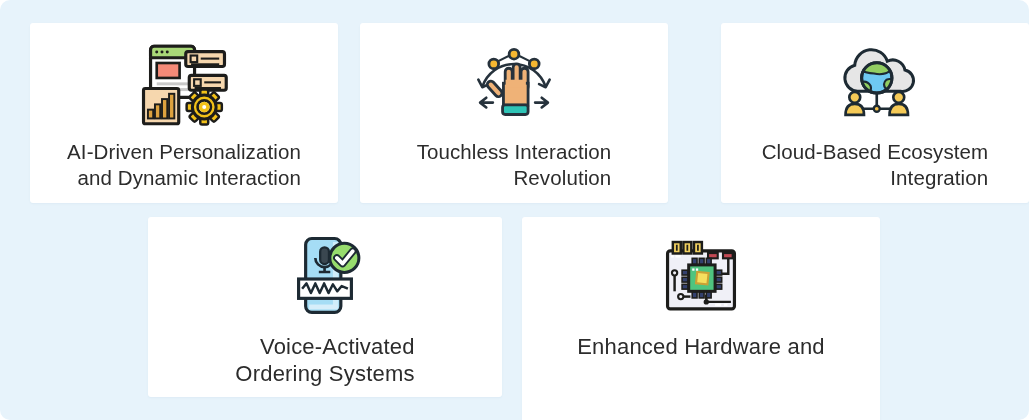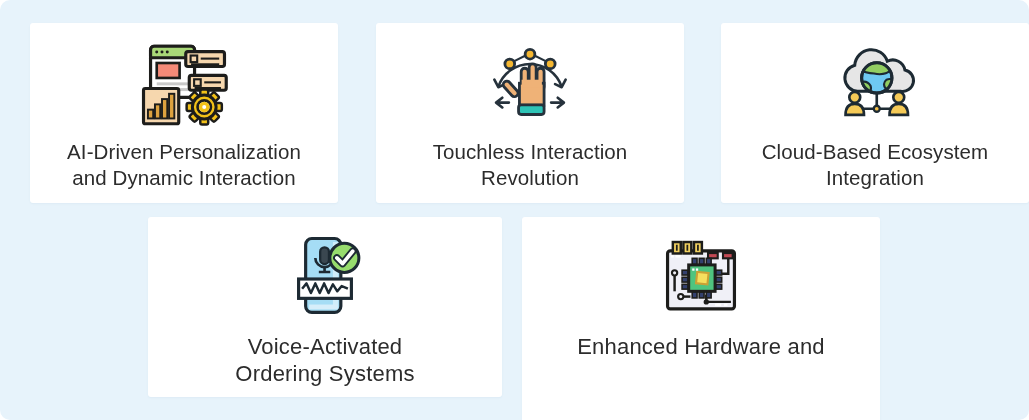--- a/index.html
+++ b/index.html
@@ -18,30 +18,30 @@
     background:var(--card_color,#ffffff);
     border-radius:3px;
     box-shadow:0 1px 2px rgba(120,150,180,0.08);
     display:flex;flex-direction:column;align-items:center;
     box-sizing:border-box;
     padding-top:18px;
   }
   .card .icon-wrap{width:88px;height:88px;flex:0 0 auto;}
   .card svg{width:88px;height:88px;display:block;overflow:visible;}
   .label{
-    margin-top:10px;text-align:center;
+    margin-top:10px;text-align:right;
     color:var(--text_color,#2c2c2c);
     font-size:20.5px;line-height:26px;
     letter-spacing:0.1px;
   }
   .label span{display:block;}
   .row2 .label{font-size:22px;line-height:27px;letter-spacing:0.2px;}
   
   #card-0{left:30px;top:23px;width:308px;height:180px;}
-  #card-1{left:360px;top:23px;width:308px;height:180px;margin-left:16px;}
+  #card-1{left:360px;top:23px;width:308px;height:180px;}
   #card-2{left:690px;top:23px;width:308px;height:180px;margin-left:31px;}
   #card-3{left:148px;top:217px;width:354px;height:180px;}
   #card-4{left:522px;top:217px;width:358px;height:224px;}
 </style>
 </head>
 <body>
 
 <div class="canvas">
 
   <div class="card row1" id="card-0">

